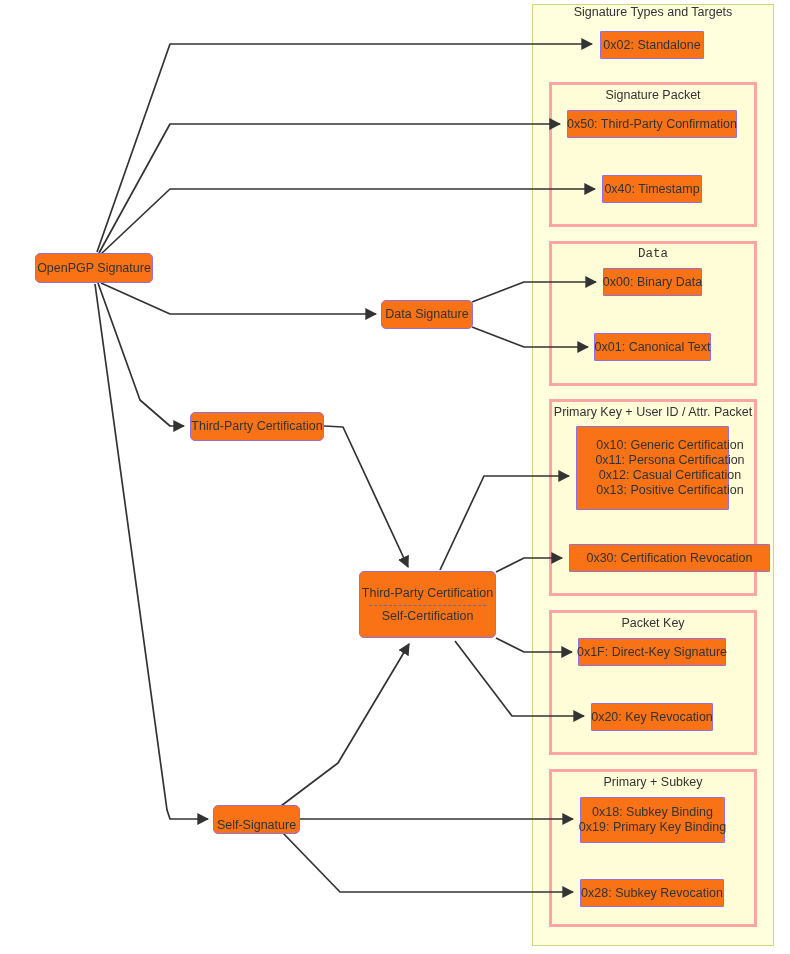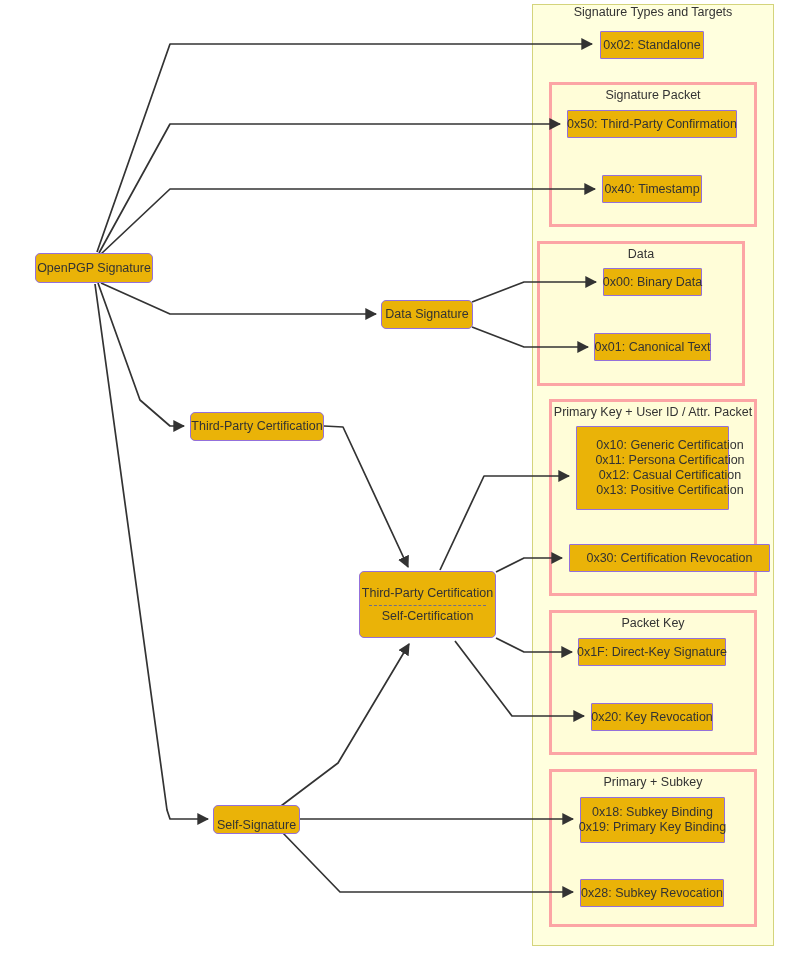--- a/index.html
+++ b/index.html
@@ -46,21 +46,21 @@
     width: 100%;
     text-align: center;
     font-size: 12.5px;
     color: #333333;
     line-height: 15px;
   }
   
   .node {
     position: absolute;
     box-sizing: border-box;
-    background: #eab308;
+    background: #f97316;
     border: 1px solid #9370db;
     color: #333333;
     font-size: 12.5px;
     line-height: 15px;
     display: flex;
     flex-direction: column;
     align-items: center;
     justify-content: center;
     text-align: center;
     white-space: pre;
@@ -84,21 +84,21 @@
 <div id="diagram-root">
 
   <div class="subgraph-outer" style="left:532px; top:4px; width:242px; height:942px;">
     <div class="subgraph-title" style="top:0;">Signature Types and Targets</div>
   </div>
 
   <div class="subgraph-inner" style="left:549px; top:82px; width:208px; height:145px;">
     <div class="subgraph-title" style="top:3px;">Signature Packet</div>
   </div>
 
-  <div class="subgraph-inner" style="left:537px; top:241px; width:208px; height:145px;">
+  <div class="subgraph-inner" style="left:549px; top:241px; width:208px; height:145px;font-family:Liberation Mono, monospace;">
     <div class="subgraph-title" style="top:3px;">Data</div>
   </div>
 
   <div class="subgraph-inner" style="left:549px; top:399px; width:208px; height:197px;">
     <div class="subgraph-title" style="top:3px;">Primary Key + User ID / Attr. Packet</div>
   </div>
 
   <div class="subgraph-inner" style="left:549px; top:610px; width:208px; height:145px;">
     <div class="subgraph-title" style="top:3px;">Packet Key</div>
   </div>

